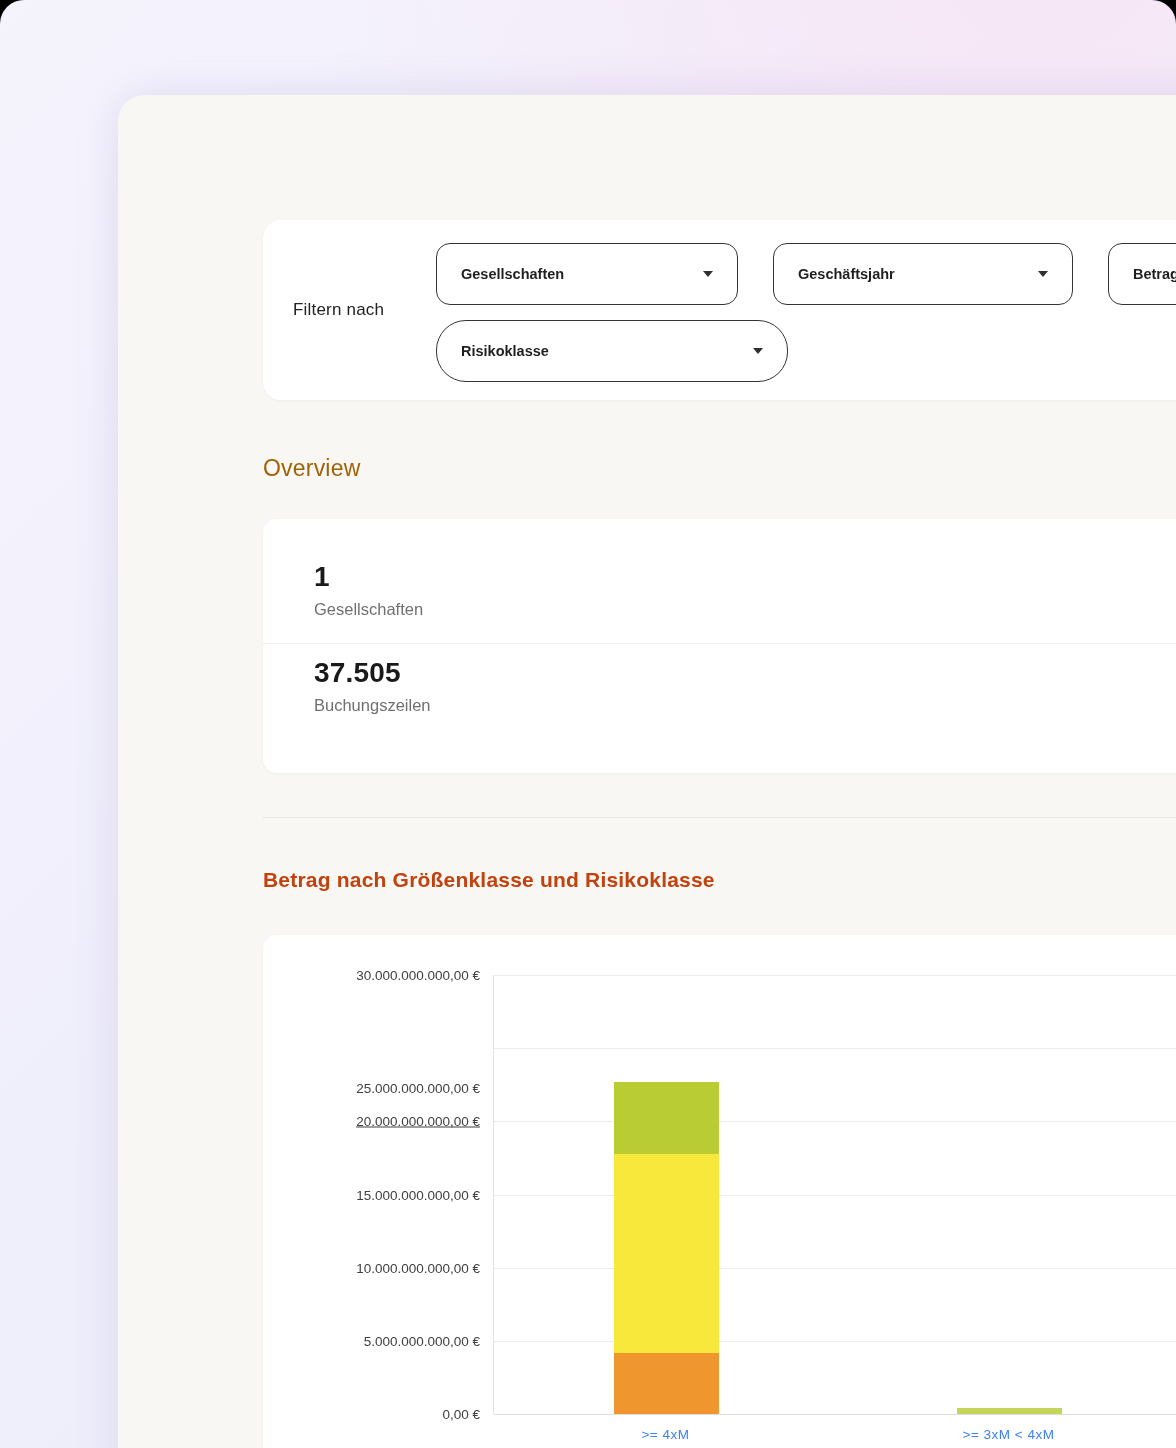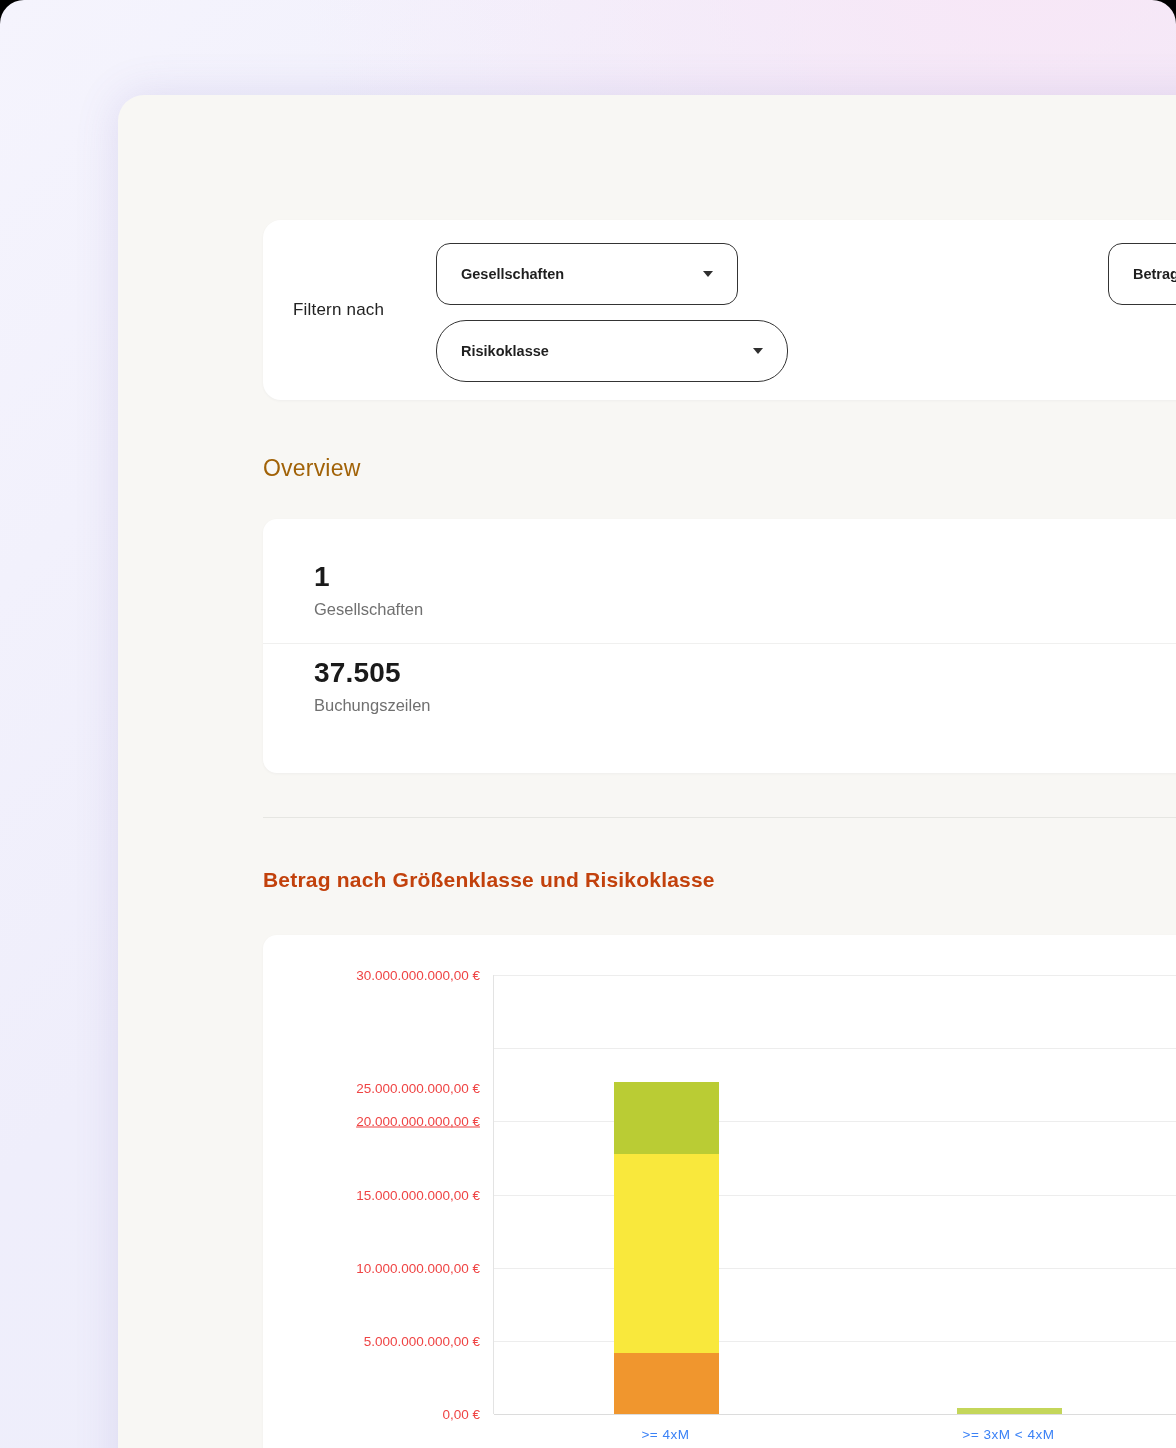--- a/index.html
+++ b/index.html
@@ -75,21 +75,21 @@
     font-size:21px;font-weight:600;color:#c2410c;letter-spacing:.2px;
   }
   .chart-card{
     position:absolute;left:145px;top:840px;right:-40px;bottom:-40px;
     background:#fff;border-radius:14px;
     box-shadow:0 1px 3px rgba(20,20,40,0.04);
   }
   .chart-y-axis{position:absolute;left:0;top:40px;width:230px;height:439px;}
   .ytick{
     position:absolute;right:13px;transform:translateY(-50%);
-    font-size:13.5px;color:#ef4444;white-space:nowrap;
+    font-size:13.5px;color:#404040;white-space:nowrap;
   }
   .chart-plot{
     position:absolute;left:230px;top:40px;height:439px;right:30px;
     border-left:1px solid #e3e3e3;
   }
   .gridline{position:absolute;left:0;right:0;height:1px;background:#ededed;}
   .gridline.zero{background:#dcdcdc;}
   .bar{position:absolute;bottom:0;top:0;display:flex;flex-direction:column-reverse;}
   .seg{width:100%;}
   .chart-x-axis{position:absolute;left:230px;right:30px;top:492px;height:26px;}
@@ -106,20 +106,24 @@
 <div class="main-card">
 
   <div class="filter-card">
     <div class="filter-label">Filtern nach</div>
 
     <div class="dd dd-gesellschaften">
       <span class="dd-label">Gesellschaften</span>
       <span class="caret"></span>
     </div>
 
+    <div class="dd dd-geschaeftsjahr">
+      <span class="dd-label">Geschäftsjahr</span>
+      <span class="caret"></span>
+    </div>
 
     <div class="dd dd-monat">
       <span class="dd-label">Betrag</span>
 
     </div>
 
     <div class="dd dd-risikoklasse">
       <span class="dd-label">Risikoklasse</span>
       <span class="caret"></span>
     </div>

